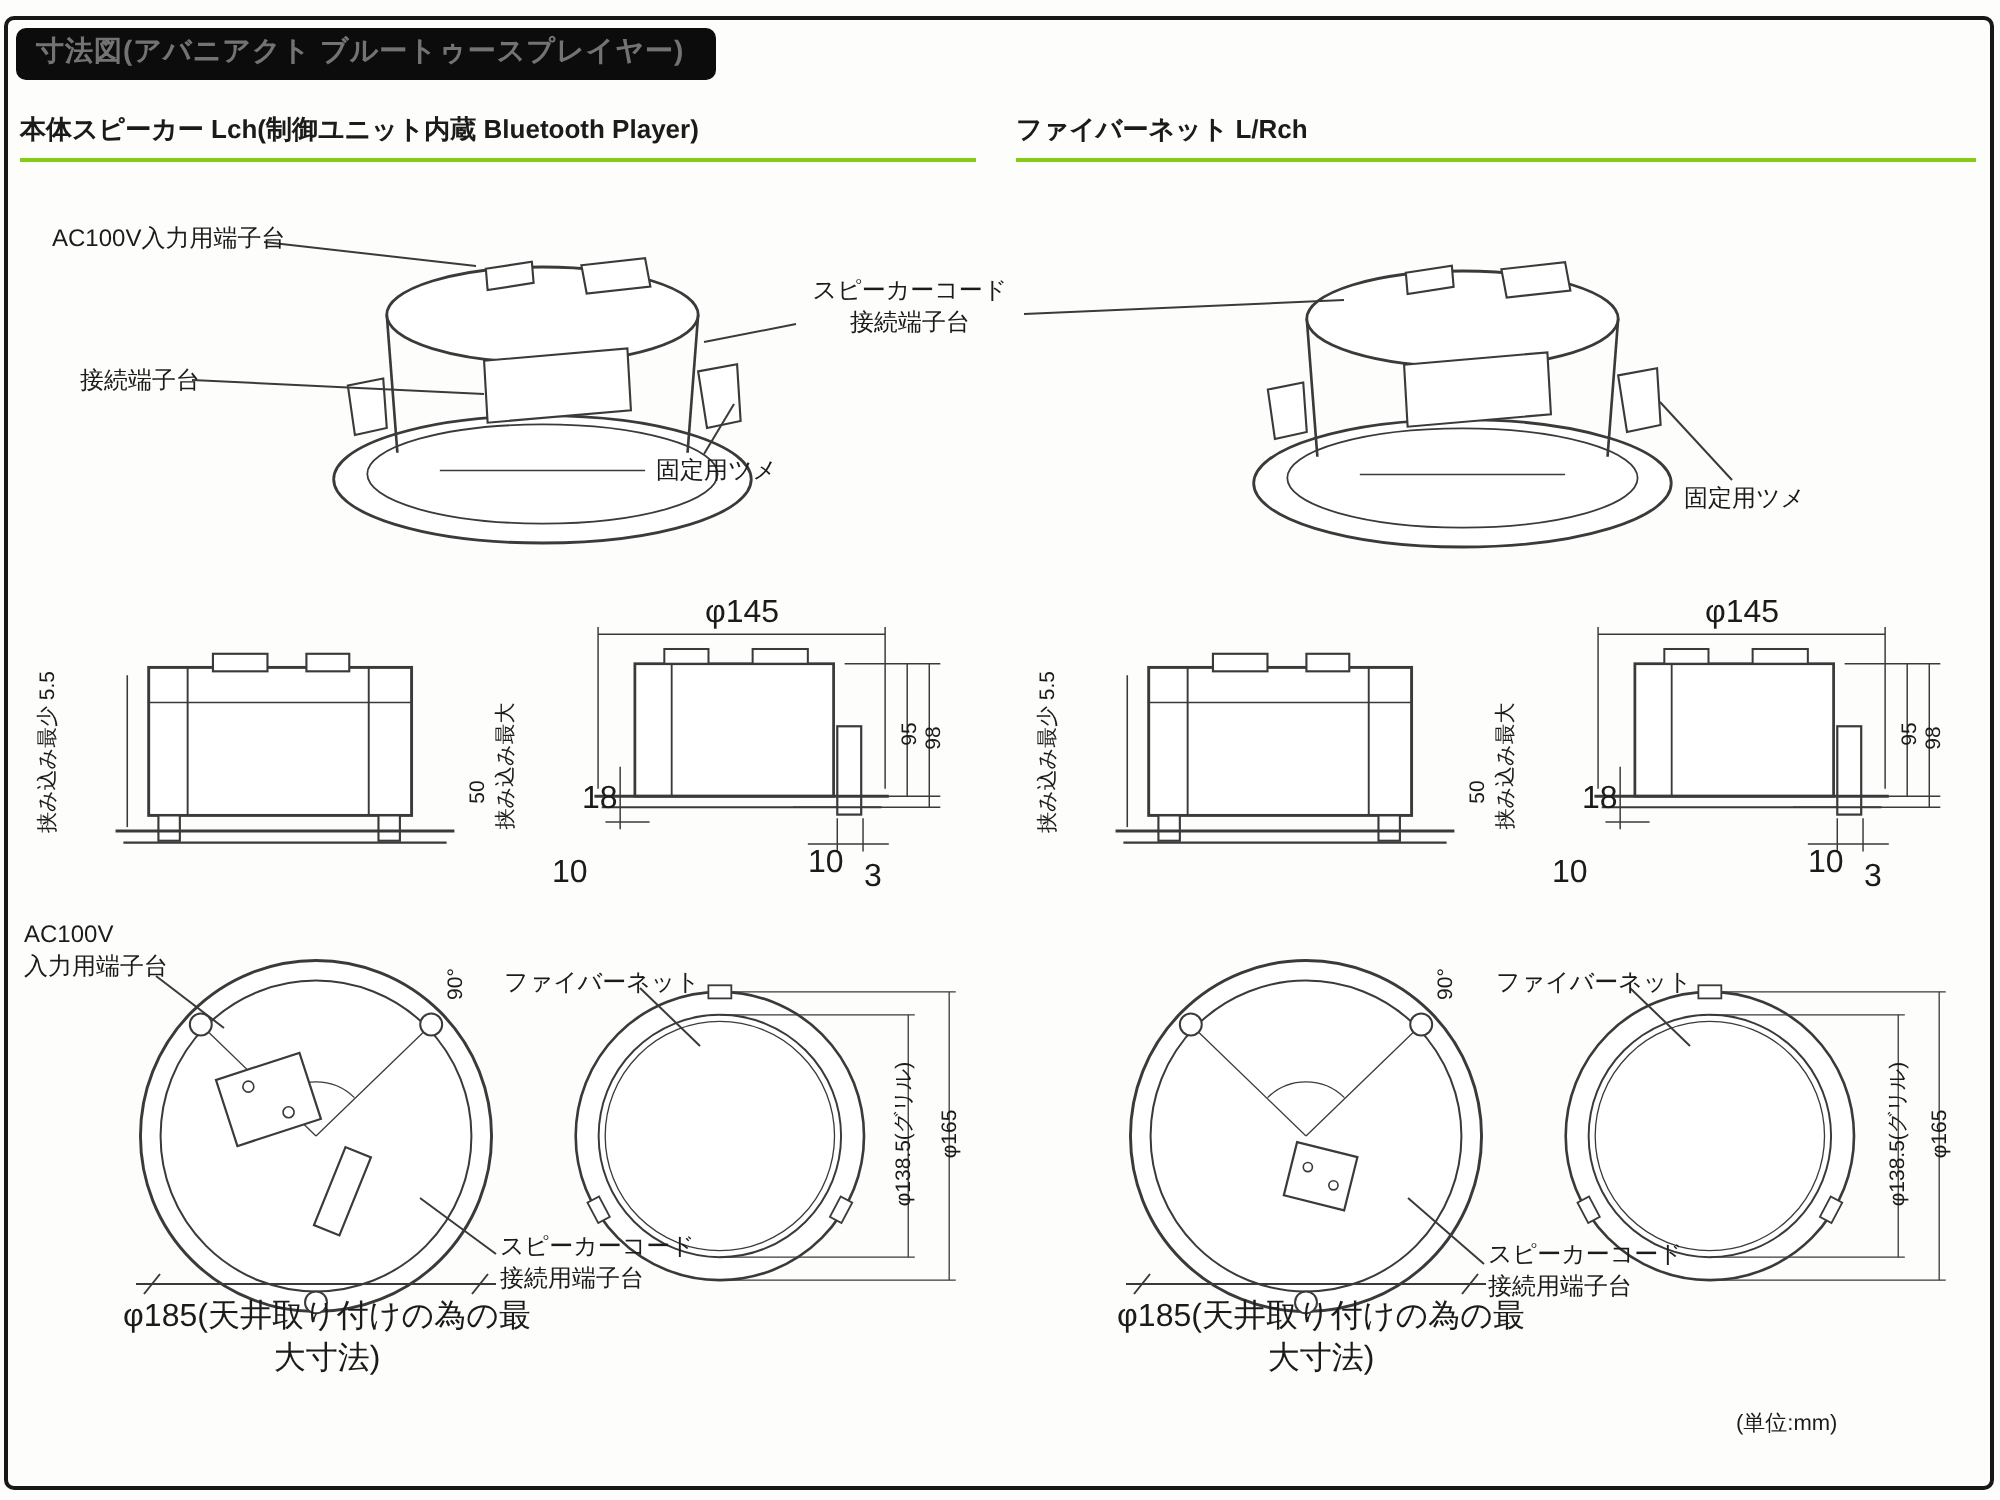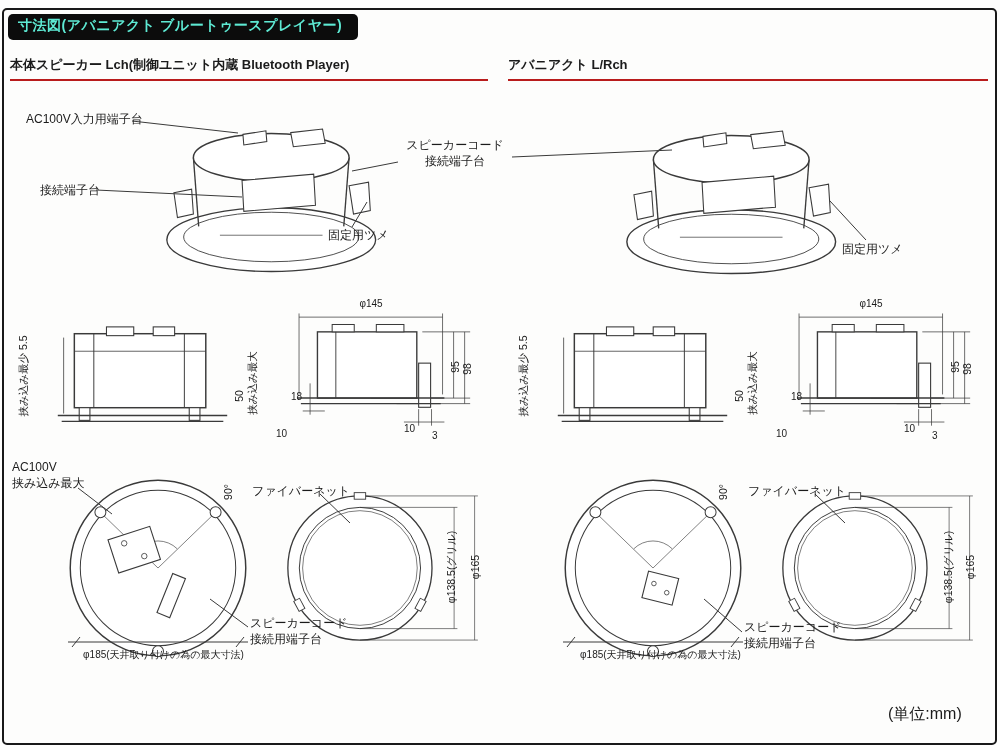--- a/index.html
+++ b/index.html
@@ -12,37 +12,37 @@
     overflow:hidden;
   }
   .abs { position:absolute; }
   .frame {
     left:2px; top:8px; width:995px; height:737px;
     border:2px solid #181818; border-radius:5px;
     background:transparent;
   }
   .title-bar {
     left:8px; top:14px;
-    background:#0c0c0c; color:#5eead4;
+    background:#0c0c0c; color:#737373;
     font-size:14px; font-weight:bold;
     padding:3px 16px 5px 10px;
     border-radius:5px; letter-spacing:0.5px;
     z-index:5;
   }
   .sec-title {
     font-size:13px; font-weight:bold;
     padding-bottom:5px;
-    border-bottom:2px solid #b91c1c;
+    border-bottom:2px solid #84cc16;
     z-index:5;
   }
   .lbl {
     font-size:12px; line-height:1.3;
     white-space:pre-line; z-index:6;
   }
-  .dim { font-size:10px; z-index:6; }
+  .dim { font-size:16px; z-index:6; }
   .center { text-align:center; }
   .vanchor { width:0; height:0; z-index:6; }
   .vanchor span {
     position:absolute;
     transform:translate(-50%,-50%) rotate(-90deg);
     transform-origin:center;
     white-space:nowrap; display:block;
     font-size:10.5px;
   }
   svg.draw { overflow:visible; z-index:2; }
@@ -147,21 +147,21 @@
       <rect x="88" y="13" width="14" height="8" stroke-width="1.1" fill="#fff"></rect>
       <rect x="14" y="146" width="14" height="8" transform="rotate(62 21 150)" stroke-width="1.1" fill="#fff"></rect>
       <rect x="162" y="146" width="14" height="8" transform="rotate(-62 169 150)" stroke-width="1.1" fill="#fff"></rect>
     </g>
   </defs>
 </svg>
 
 <div class="abs frame"></div>
 <div class="abs title-bar">寸法図(アバニアクト ブルートゥースプレイヤー)</div>
 <div class="abs sec-title" style="left:10px;top:56px;width:478px">本体スピーカー Lch(制御ユニット内蔵 Bluetooth Player)</div>
-<div class="abs sec-title" style="left:508px;top:56px;width:480px">アバニアクト L/Rch</div>
+<div class="abs sec-title" style="left:508px;top:56px;width:480px">ファイバーネット L/Rch</div>
 
 <svg class="abs draw" style="left:158px;top:96px;width:230px;height:190px" viewBox="0 0 260 200">
     <use href="#persp" xlink:href="#persp"></use>
   </svg>
 <svg class="abs draw" style="left:618px;top:98px;width:230px;height:190px" viewBox="0 0 260 200">
     <use href="#persp" xlink:href="#persp"></use>
   </svg>
 
 <svg class="abs draw" style="left:50px;top:320px;width:185px;height:117px" viewBox="0 0 190 120">
     <use href="#sideA" xlink:href="#sideA"></use>
@@ -252,21 +252,21 @@
 <div class="abs vanchor" style="left:955px;top:367px">
     <span>95</span>
   </div>
 <div class="abs vanchor" style="left:967px;top:369px">
     <span>98</span>
   </div>
 <div class="abs dim" style="left:904px;top:423px">10</div>
 <div class="abs dim" style="left:932px;top:430px">3</div>
 
 <div class="abs lbl" style="left:12px;top:460px">AC100V
-挟み込み最大</div>
+入力用端子台</div>
 <div class="abs vanchor" style="left:228px;top:492px">
     <span>90°</span>
   </div>
 <div class="abs dim center" style="left:56px;top:648px;width:215px">φ185(天井取り付けの為の最大寸法)</div>
 <div class="abs lbl" style="left:250px;top:616px">スピーカーコード
 接続用端子台</div>
 <div class="abs lbl" style="left:252px;top:484px">ファイバーネット</div>
 <div class="abs vanchor" style="left:452px;top:567px">
     <span>φ138.5(グリル)</span>
   </div>
@@ -281,13 +281,13 @@
 <div class="abs lbl" style="left:744px;top:620px">スピーカーコード
 接続用端子台</div>
 <div class="abs lbl" style="left:748px;top:484px">ファイバーネット</div>
 <div class="abs vanchor" style="left:949px;top:567px">
     <span>φ138.5(グリル)</span>
   </div>
 <div class="abs vanchor" style="left:970px;top:567px">
     <span>φ165</span>
   </div>
 
-<div class="abs dim" style="left:888px;top:704px;font-size:16px">(単位:mm)</div>
+<div class="abs dim" style="left:868px;top:704px;font-size:11px">(単位:mm)</div>
 
 </body></html>

